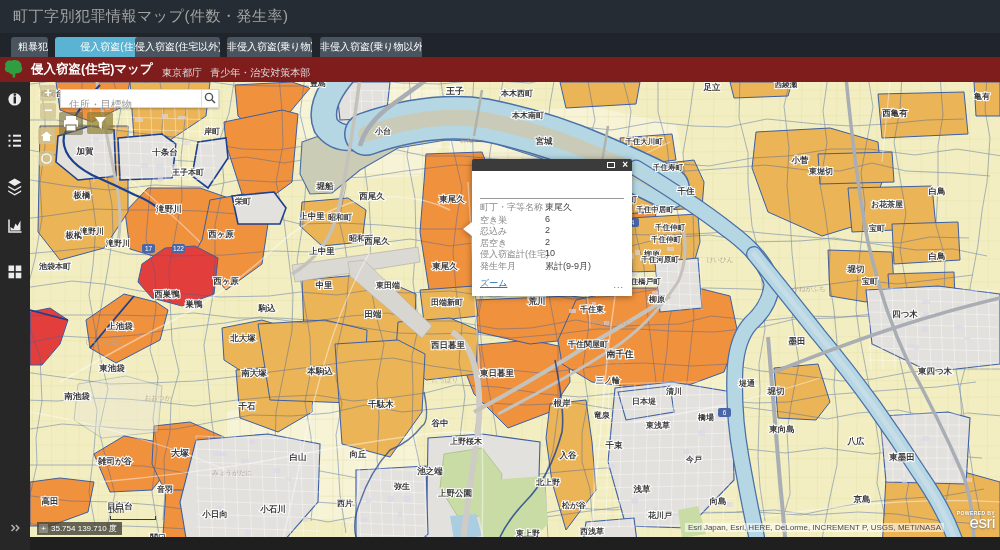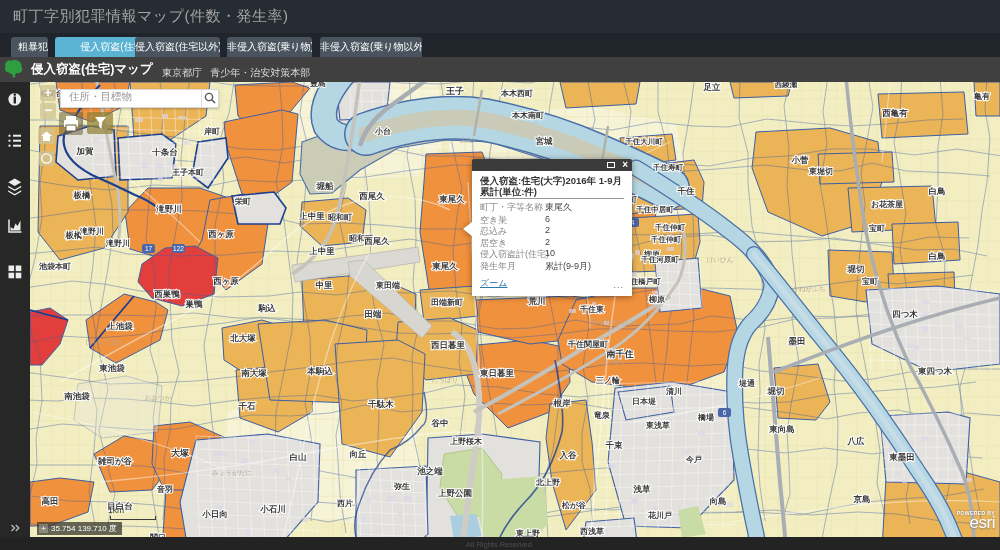--- a/index.html
+++ b/index.html
@@ -2,30 +2,30 @@
 <html><head><meta charset="utf-8">
 <style>
 *{margin:0;padding:0;box-sizing:border-box}
 html,body{width:1000px;height:550px;overflow:hidden;font-family:"Liberation Sans",sans-serif;background:#1f1f1f}
 #app{position:relative;width:1000px;height:550px}
 #hdr{position:absolute;left:0;top:0;width:1000px;height:33px;background:#252c33;color:#a3a3a3}
 #hdr .t{position:absolute;left:13px;top:7px;font-size:15px;letter-spacing:.5px}
 #tabs{position:absolute;left:0;top:33px;width:1000px;height:24px;background:#1f252b}
 .tab{position:absolute;top:4px;height:20px;background:#49545e;color:#fff;font-size:10px;border-radius:3px 3px 0 0;text-align:right;line-height:20px;overflow:hidden;white-space:nowrap}
 .tab.on{background:#5ab3d2}
-#sub{position:absolute;left:0;top:57px;width:1000px;height:25px;background:#404040;color:#fff}
+#sub{position:absolute;left:0;top:57px;width:1000px;height:25px;background:#7f1d1d;color:#fff}
 #sub .big{position:absolute;left:31px;top:4px;font-size:12.5px;font-weight:bold}
 #sub .sm{position:absolute;left:162px;top:9px;font-size:10px;color:#ddd}
 #side{position:absolute;left:0;top:82px;width:30px;height:468px;background:#272727}
 #map{position:absolute;left:30px;top:82px;width:970px;height:455px;overflow:hidden;background:#f2eec1}
 #foot{position:absolute;left:0;top:537px;width:1000px;height:13px;background:#232323;color:#4f4f4f;font-size:7.5px;z-index:30}
 #foot span{position:absolute;left:466px;top:3px}
 
 #search{position:absolute;left:30px;top:7px;width:159px;height:19px;background:#fff;border:1px solid #d8d8d8;box-shadow:0 1px 2px rgba(0,0,0,.25);z-index:10}
-#search .ph{position:absolute;left:8px;top:0;font-size:10.5px;color:#999}
+#search .ph{position:absolute;left:8px;top:8px;font-size:10.5px;color:#999}
 #search .mg{position:absolute;right:0;top:0;width:17px;height:17px;border-left:1px solid #e0e0e0}
 .mbtn{position:absolute;border-radius:2px;z-index:9;text-align:center}
 #bz1{left:10px;top:3px;width:16px;height:16px;background:rgba(208,196,148,.8);color:#fff;font-size:13px;line-height:15px;font-weight:bold}
 #bz2{left:10px;top:21px;width:16px;height:16px;background:rgba(208,196,148,.8);color:#fff;font-size:14px;line-height:14px;font-weight:bold}
 #bhome{left:8px;top:46px;width:17px;height:16px;background:rgba(208,196,148,.8)}
 #bloc{left:9px;top:69px;width:15px;height:15px;background:rgba(208,196,148,.8)}
 #bprint{left:29px;top:30px;width:24px;height:23px;background:rgba(110,100,62,.55)}
 #bfilter{left:57px;top:30px;width:26px;height:22px;background:rgba(146,127,53,.72)}
 
 #pop{position:absolute;left:442px;top:77px;width:160px;height:137px;z-index:12;filter:drop-shadow(0 1px 3px rgba(0,0,0,.4))}
@@ -712,35 +712,32 @@
 <div class="mbtn" id="bfilter"><svg width="26" height="22">
           <path d="M8,5 L19,5 L14.8,10.5 L14.8,17 L12.2,15 L12.2,10.5 Z" fill="#fff"></path>
         </svg></div>
 <div id="pop">
   <div class="anch"></div>
   <div class="bar">
           <span class="mx"></span>
           <span class="cl">×</span>
         </div>
   <div class="bod">
-    <div class="tt">侵入窃盗:住宅(大字)2016年 1-9月累計(単位:件)</div>
     <div class="hr"></div>
     <div class="row" style="top:30px">町丁・字等名称<b>東尾久</b></div>
     <div class="row" style="top:42.5px">空き巣<b>6</b></div>
     <div class="row" style="top:54px">忍込み<b>2</b></div>
     <div class="row" style="top:65.7px">居空き<b>2</b></div>
     <div class="row" style="top:77px">侵入窃盗計(住宅)<b>10</b></div>
     <div class="row" style="top:89px">発生年月<b>累計(9-9月)</b></div>
     <div class="zm">ズーム</div>
     <div class="dots">...</div>
   </div>
 </div>
 <div id="scale">1km<div class="ln"></div></div>
 <div id="coord"><span class="pl">+</span>35.754 139.710 度</div>
+<div id="attr">Esri Japan, Esri, HERE, DeLorme, INCREMENT P, USGS, METI/NASA</div>
 <div id="esri">
         <div class="p">POWERED BY</div>
         <div class="e">esri</div>
       </div>
 </div>
-<div id="foot">
-      <span>All Rights Reserved</span>
-    </div>
 </div>
 
 </body></html>

